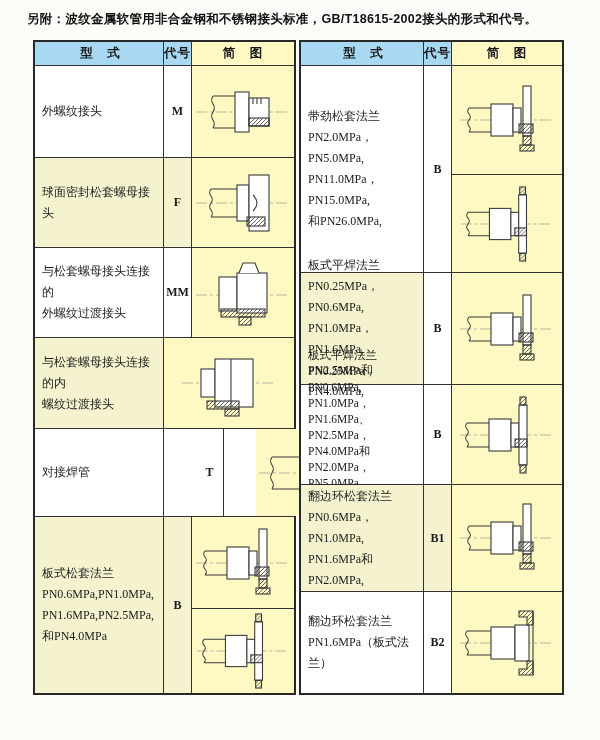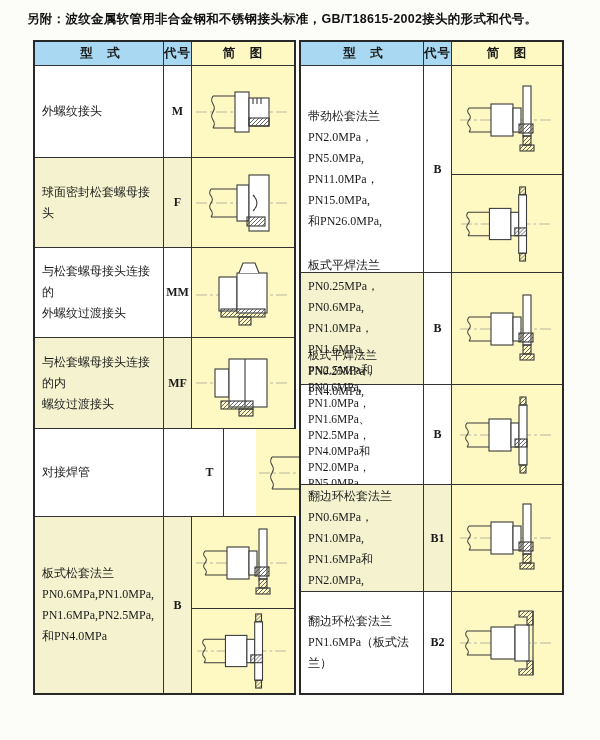--- a/index.html
+++ b/index.html
@@ -137,21 +137,20 @@
                   </g>
                 </svg>
               </div>
             </div>
           </div>
           <div class="trow" style="height: 91px; flex: 0 0 auto;">
             <div class="cell c-type yellow">
               <div>与松套螺母接头连接的内</div>
               <div>螺纹过渡接头</div>
             </div>
-            <div class="cell c-code yellow">MF</div>
             <div class="cell c-diag">
               <div class="sub-diag" style="flex: 1 1 0%;">
                 <svg class="fit" width="100" height="80" viewBox="0 0 100 80" preserveAspectRatio="xMidYMid meet">
     <defs>
                     <pattern id="h4" patternUnits="userSpaceOnUse" width="4" height="4">
       <path d="M0 4 L4 0" stroke="#555" stroke-width="0.9"></path>
                     </pattern>
                   </defs>
     <g stroke="#3a3a3a" stroke-width="1.1" fill="none">
                     <path d="M3 40 H97" stroke="#888" stroke-width="0.6" stroke-dasharray="11 3 3 3"></path>

